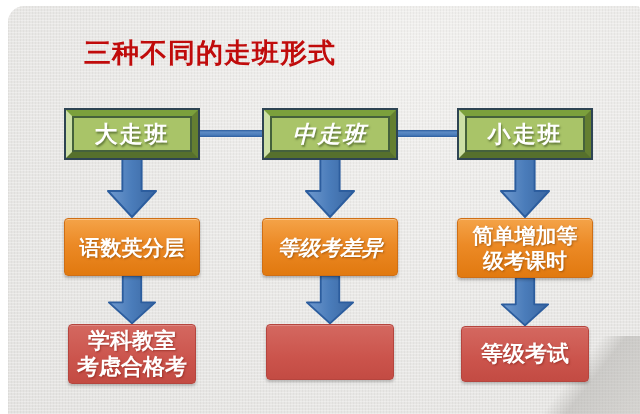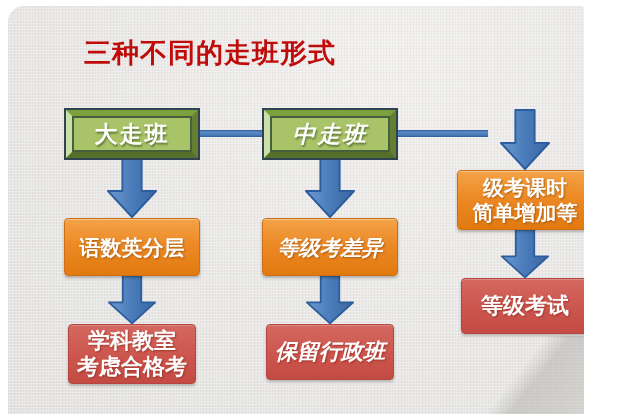--- a/index.html
+++ b/index.html
@@ -1,17 +1,17 @@
 <!DOCTYPE html>
 <html><head>
 <meta charset="utf-8">
 <style>
   html,body{margin:0;padding:0;background:#ffffff;}
   #stage{
-    position:relative; width:584px; height:414px; overflow:hidden;
+    position:relative; width:640px; height:414px; overflow:hidden;
     background:#ffffff;
     font-family:"Liberation Sans","DejaVu Sans",sans-serif;
   }
   
   .slide{
     position:absolute; top:6px; left:8px; right:0; bottom:0;
     border-radius:16px 3px 0 0;
     background:radial-gradient(ellipse at 65% 12%, #f1f0ee 0%, #e9e8e6 55%, #e4e3e1 100%);
     overflow:hidden;
   }
@@ -128,31 +128,33 @@
       <svg class="arrow arrow-1" viewBox="0 0 54 62" preserveAspectRatio="none">
         <path d="M17,1 h20 v33 h15 L27,60 L2,34 h15 Z" fill="url(#ag)" stroke="#2c5d9e" stroke-width="2" stroke-linejoin="round"></path>
       </svg>
       <div class="orange-box">
         <span class="line">等级考差异</span>
       </div>
       <svg class="arrow arrow-2" viewBox="0 0 54 62" preserveAspectRatio="none">
         <path d="M17,1 h20 v33 h15 L27,60 L2,34 h15 Z" fill="url(#ag)" stroke="#2c5d9e" stroke-width="2" stroke-linejoin="round"></path>
       </svg>
       <div class="red-box">
-        <span class="line">保留行政班</span>
       </div>
     </div>
 
     <div class="col col-3">
+      <div class="green-box">
+        <span class="hdr">小走班</span>
+      </div>
       <svg class="arrow arrow-1" viewBox="0 0 54 62" preserveAspectRatio="none">
         <path d="M17,1 h20 v33 h15 L27,60 L2,34 h15 Z" fill="url(#ag)" stroke="#2c5d9e" stroke-width="2" stroke-linejoin="round"></path>
       </svg>
       <div class="orange-box">
+        <span class="line">简单增加等</span>
         <span class="line">级考课时</span>
-        <span class="line">简单增加等</span>
       </div>
       <svg class="arrow arrow-2" viewBox="0 0 54 62" preserveAspectRatio="none">
         <path d="M17,1 h20 v33 h15 L27,60 L2,34 h15 Z" fill="url(#ag)" stroke="#2c5d9e" stroke-width="2" stroke-linejoin="round"></path>
       </svg>
       <div class="red-box">
         <span class="line">等级考试</span>
       </div>
     </div>
 
     <div class="corner-shade"></div>

